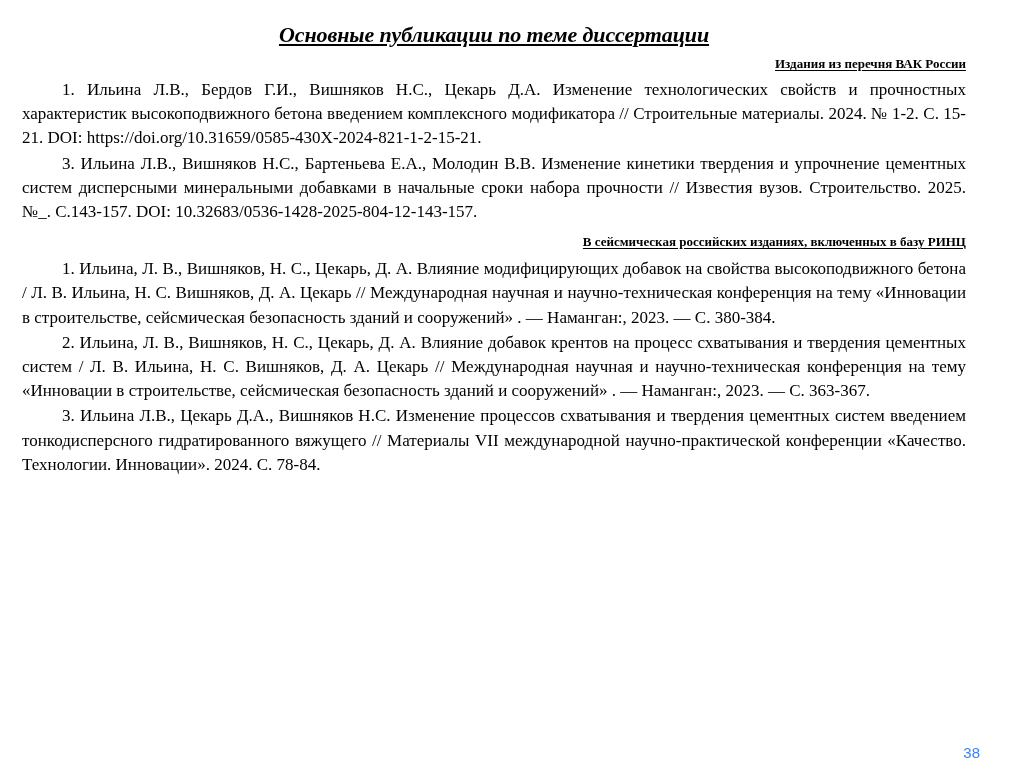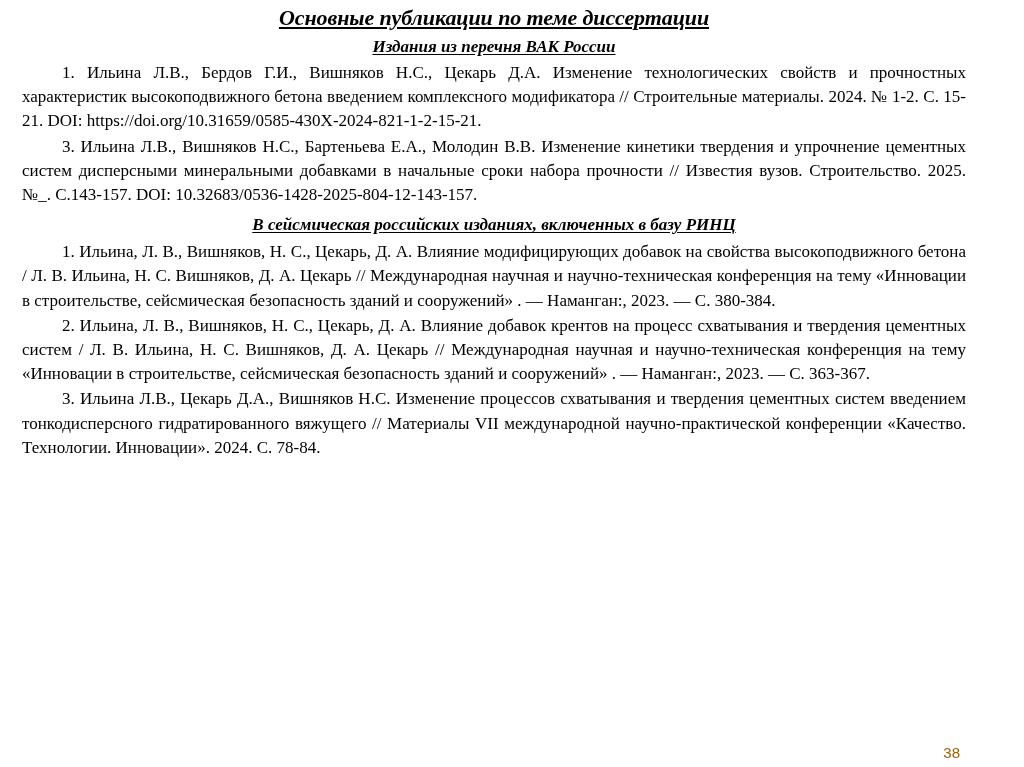--- a/index.html
+++ b/index.html
@@ -14,38 +14,37 @@
     font-family: "Liberation Serif", "DejaVu Serif", serif;
     color: #000000;
     overflow: hidden;
     position: relative;
   }
   .page {
     position: relative;
     width: 988px;
     height: 767px;
     box-sizing: border-box;
-    padding: 4px 22px 0 22px;
+    padding: 21px 22px 0 22px;
   }
   .doc-title {
     text-align: center;
     font-weight: bold;
     font-style: italic;
     font-size: 22px;
     line-height: 28px;
     letter-spacing: -0.1px;
     text-decoration: underline;
     text-underline-offset: 2px;
     margin: 0 0 2px 0;
     white-space: nowrap;
   }
   .section-head {
-    text-align: center;
-    font-style: italic;
-    font-size: 17px;
+    text-align: right;
+    font-size: 13px;
     line-height: 26px;
     text-decoration: underline;
     text-underline-offset: 2px;
     margin: 0 0 1px 0;
     white-space: nowrap;
   }
   .section-head.second {
     margin-top: 5px;
     margin-bottom: 2px;
   }
@@ -57,25 +56,25 @@
     margin: 0;
     text-indent: 40px;
     hyphens: none;
     word-spacing: 0px;
   }
   .ref + .ref {
     margin-top: 1px;
   }
   .page-number {
     position: absolute;
-    right: 28px;
+    right: 8px;
     bottom: 6px;
     font-size: 15px;
     line-height: 16px;
-    color: #a16207;
+    color: #3b82f6;
     font-family: "Liberation Sans", sans-serif;
   }
 </style>
 </head>
 <body>
 
 <div class="page">
 
   <h1 class="doc-title">Основные публикации по теме диссертации</h1>
 

